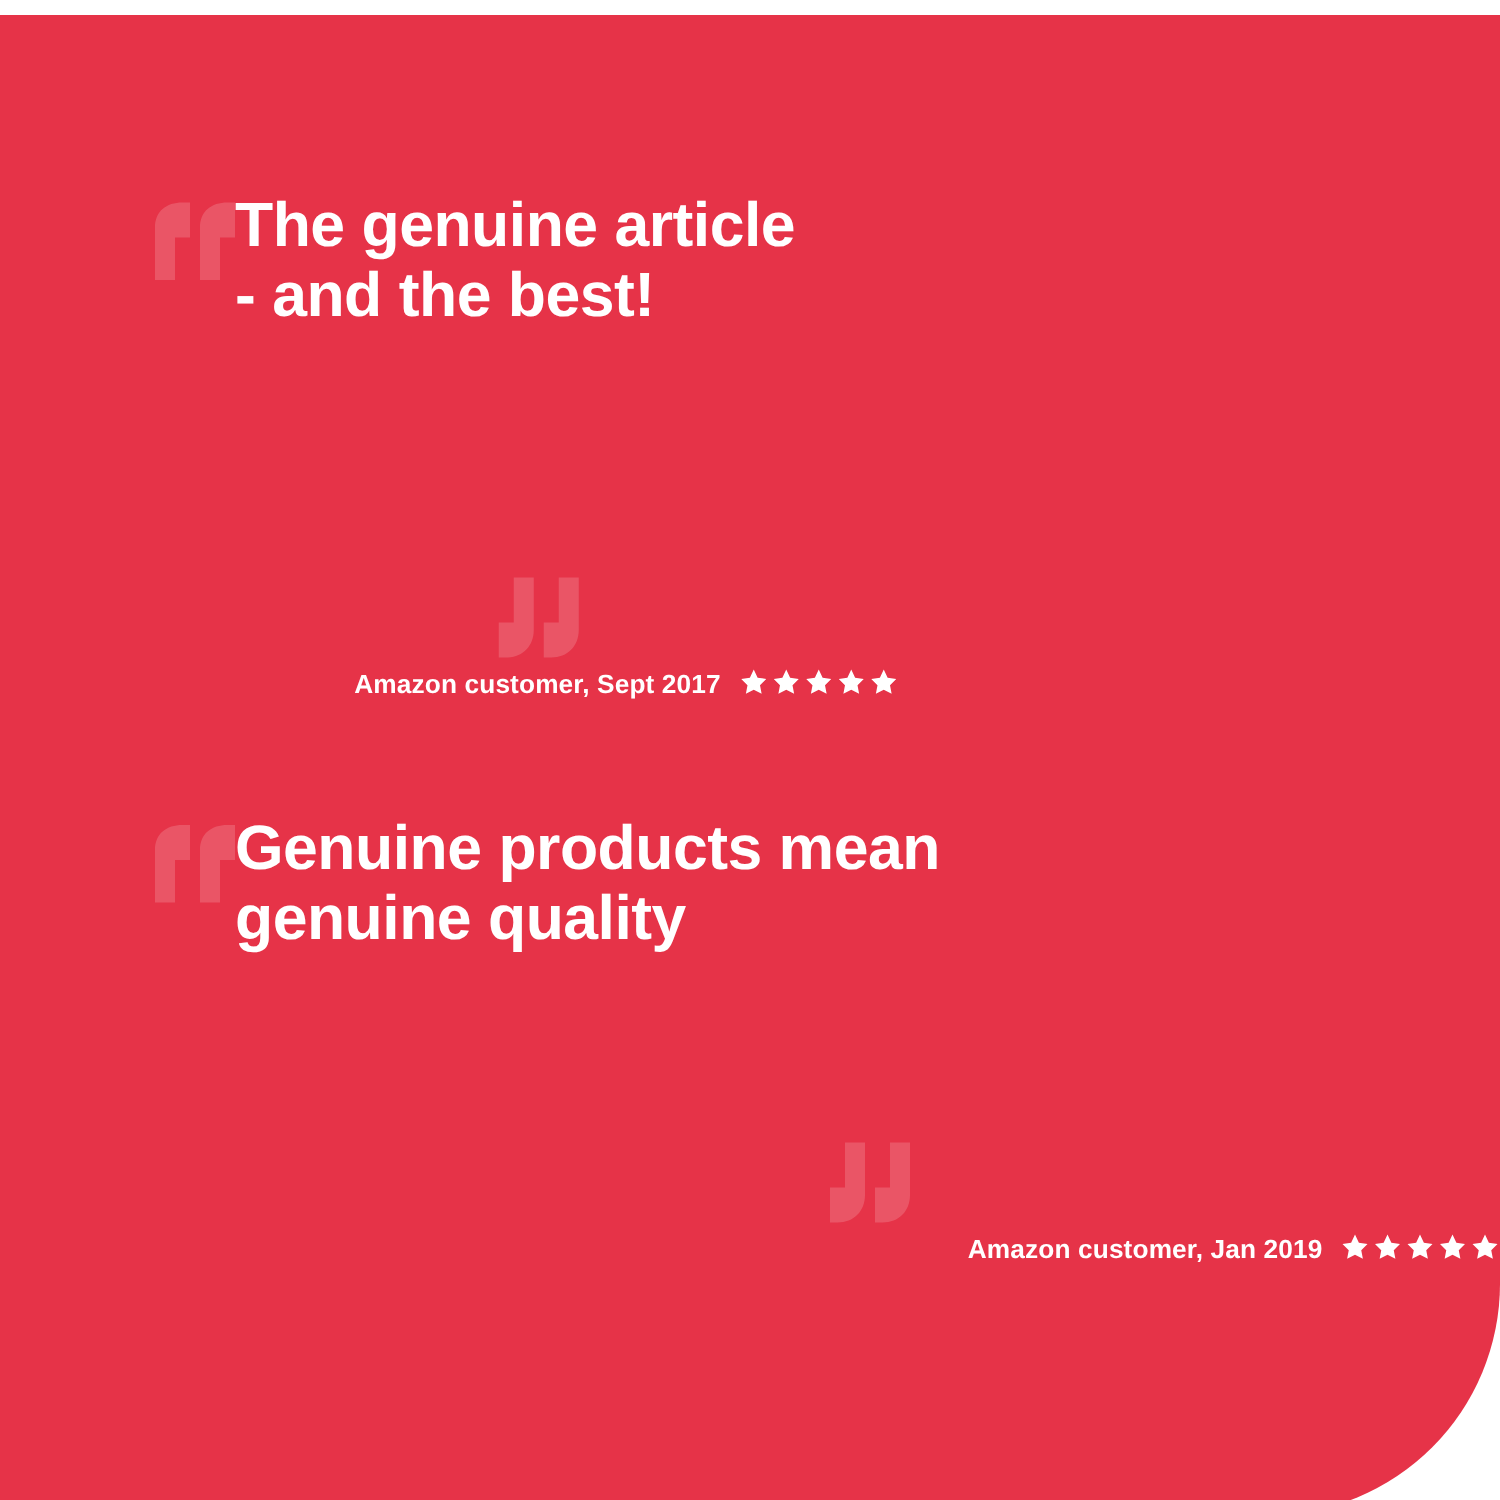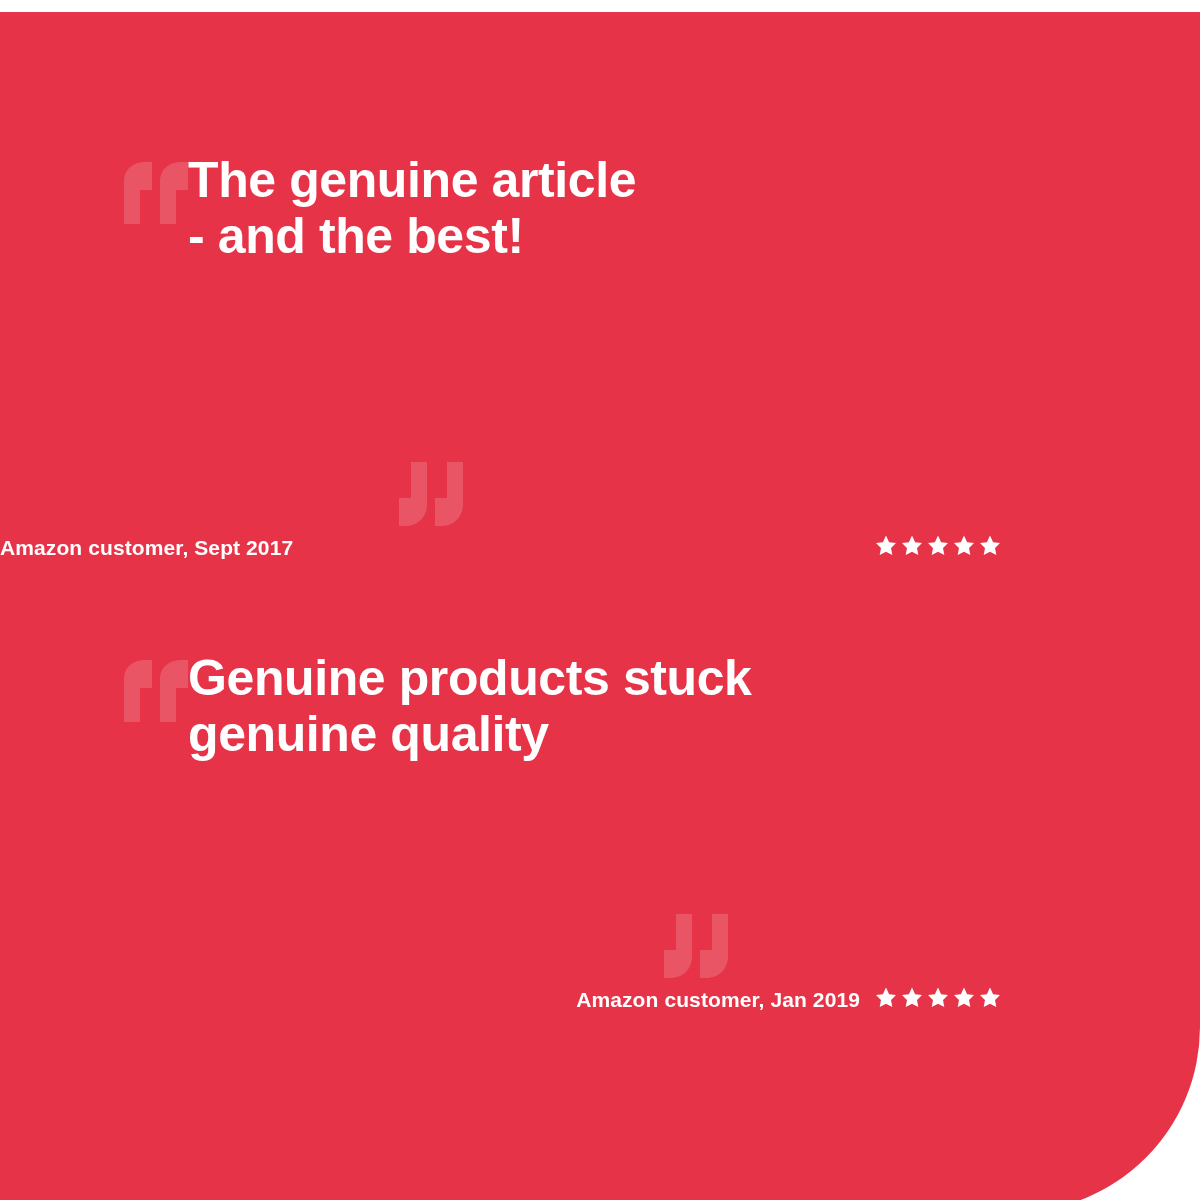--- a/index.html
+++ b/index.html
@@ -75,22 +75,22 @@
   #quote-close-1 { left: 395px; top: 308px; }
   #quote-close-2 { left: 660px; top: 262px; }
 
   .attribution {
     position: absolute;
     display: flex;
     align-items: center;
     gap: 14px;
     color: #ffffff;
   }
-  #attribution-1 { left: 0; top: 382px; width: 1200px; padding-right: 198px; box-sizing: border-box; justify-content: space-between; }
-  #attribution-2 { left: 0; top: 336px; width: 1200px; padding-right: 198px; box-sizing: border-box; justify-content: flex-end; }
+  #attribution-1 { left: 0; top: 382px; width: 1200px; padding-right: 198px; box-sizing: border-box; justify-content: center; }
+  #attribution-2 { left: 0; top: 336px; width: 1200px; box-sizing: border-box; justify-content: flex-end; }
 
   .attribution-name {
     font-size: 21px;
     font-weight: bold;
     letter-spacing: 0.1px;
     white-space: nowrap;
   }
 
   .stars {
     display: flex;
@@ -148,21 +148,21 @@
 
   <section class="testimonial" id="testimonial-2">
     <span class="quote-open">
       <svg width="68" height="66" viewBox="0 0 68 66" xmlns="http://www.w3.org/2000/svg">
         <path d="M2 64 L2 22 C2 9 11 2 24 2 L30 2 L30 30 L18 30 L18 64 Z" fill="rgba(255,255,255,0.17)"></path>
         <path d="M38 64 L38 22 C38 9 47 2 60 2 L66 2 L66 30 L54 30 L54 64 Z" fill="rgba(255,255,255,0.17)"></path>
       </svg>
     </span>
 
     <div class="quote-body">
-      <h2 class="quote-heading">Genuine products stuck
+      <h2 class="quote-heading">Genuine products mean
 genuine quality</h2>
     </div>
 
     <span class="quote-close" id="quote-close-2">
       <svg width="70" height="68" viewBox="0 0 70 68" xmlns="http://www.w3.org/2000/svg">
         <path d="M32 2 L32 44 C32 57 23 66 10 66 L4 66 L4 38 L16 38 L16 2 Z" fill="rgba(255,255,255,0.17)"></path>
         <path d="M68 2 L68 44 C68 57 59 66 46 66 L40 66 L40 38 L52 38 L52 2 Z" fill="rgba(255,255,255,0.17)"></path>
       </svg>
     </span>
 

